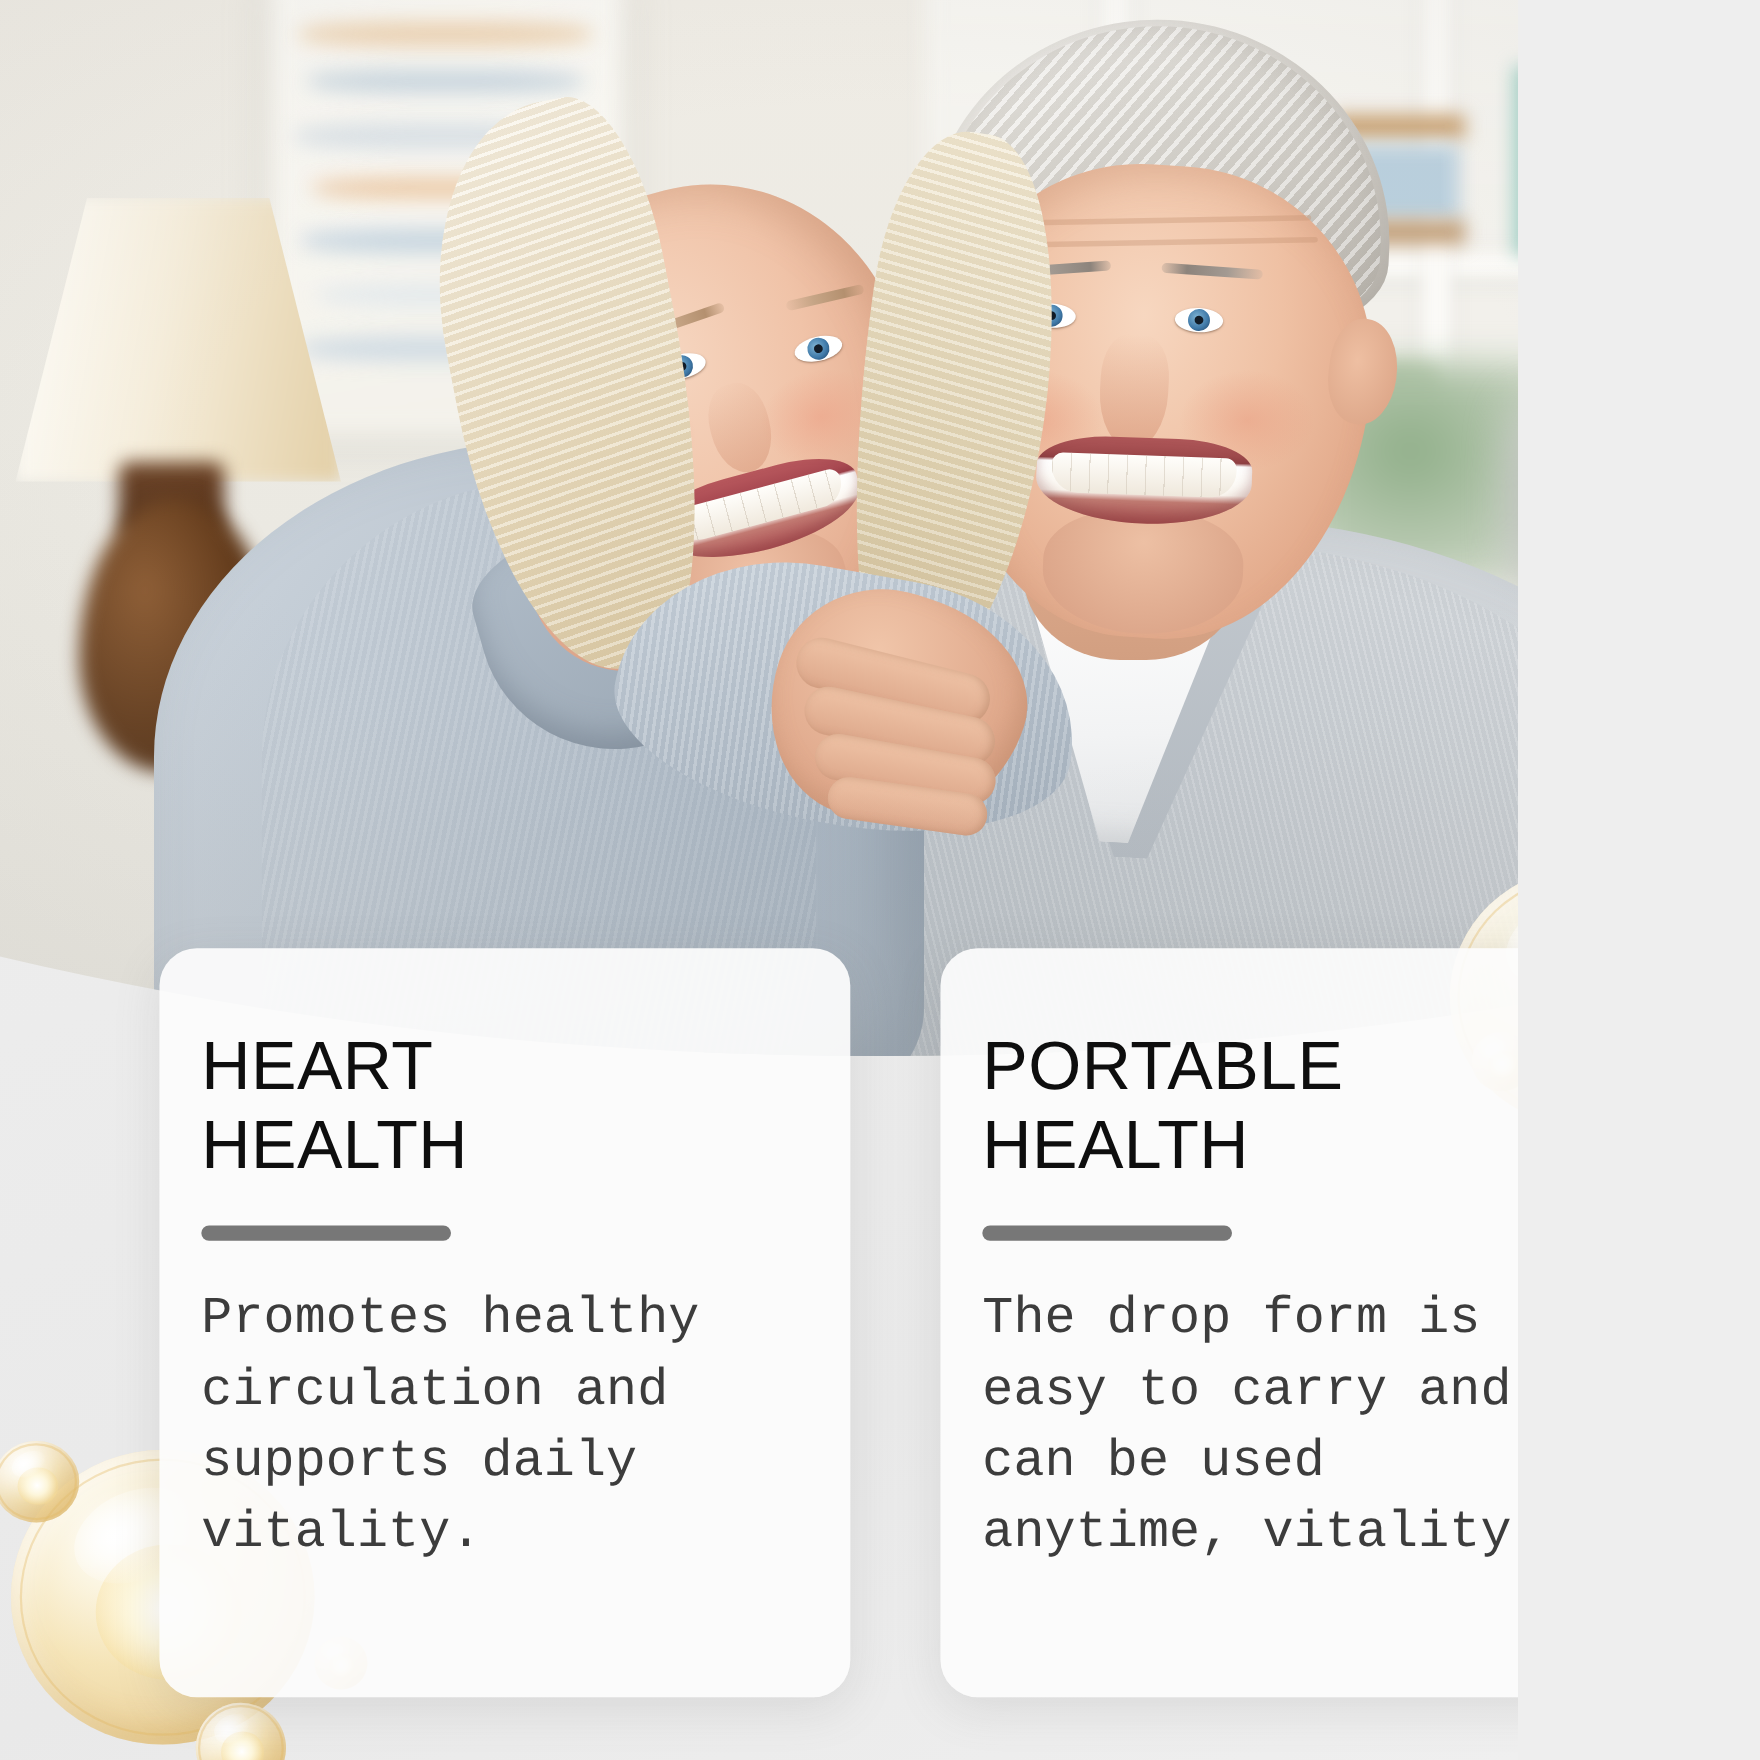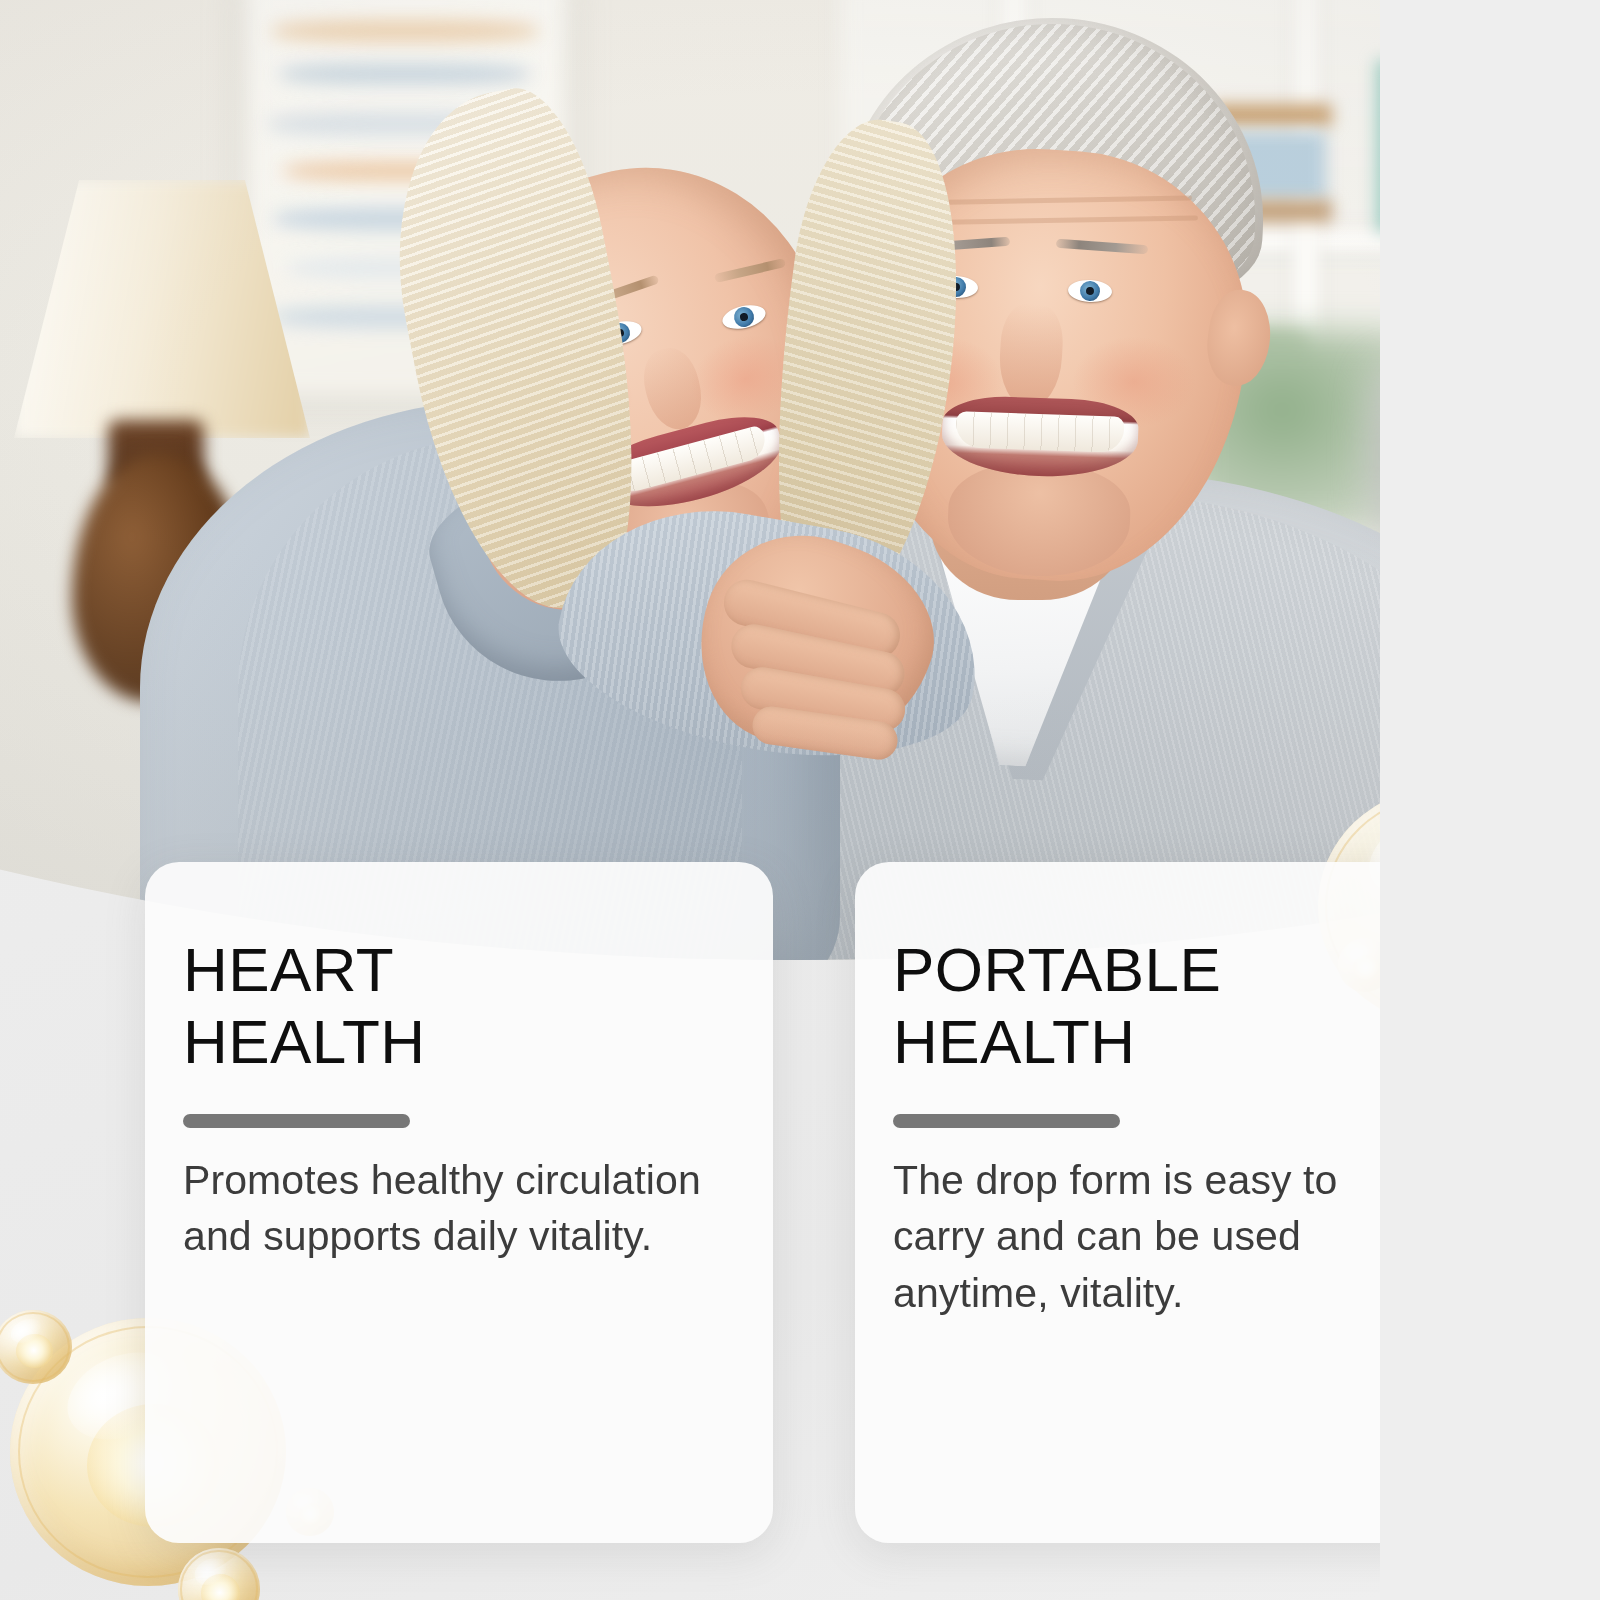--- a/index.html
+++ b/index.html
@@ -425,27 +425,28 @@
     color:#0e0e0e;
     white-space:pre-line;
   }
   .card-rule {
     margin-top:36px;
     width:227px; height:14px;
     border-radius:8px;
     background:#777777;
   }
   .card-body {
-    margin-top:24px;
-    font-size:41px;
+    margin-top:40px;
+    font-size:47px;
     line-height:1.38;
     font-weight:400;
     color:#3c3c3c;
     letter-spacing:.1px;
     max-width:520px;
+    font-family:Liberation Mono, monospace;
   }
   #card-right .card-body { max-width:540px; }
 </style>
 </head>
 <body>
 
 <div id="stage">
 
   <div id="photo-panel">
 

